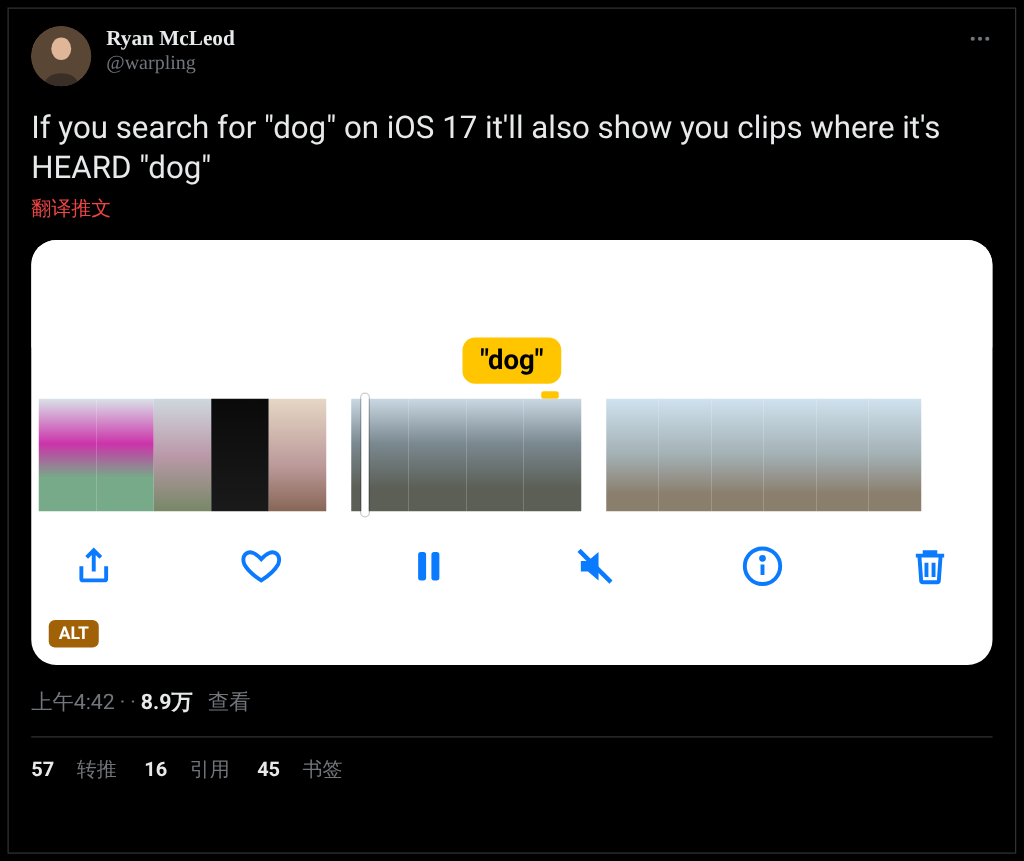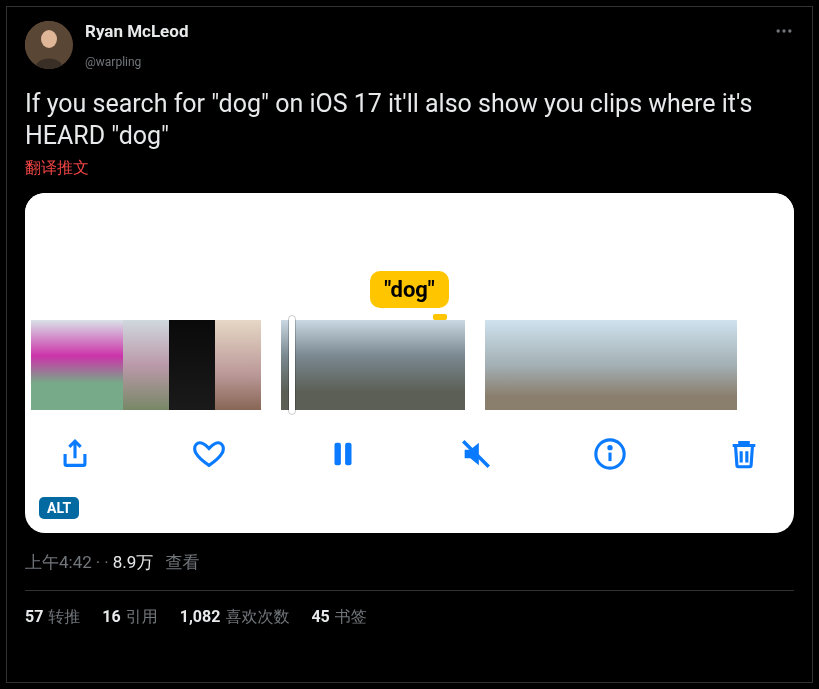--- a/index.html
+++ b/index.html
@@ -13,32 +13,32 @@
   }
   .tweet {
     background: #000;
     border: 1px solid #2f3336;
     border-radius: 0;
     padding: 14px 18px 10px 18px;
     color: #e7e9ea;
     position: relative;
     height: 677px;
   }
-  .header { display: flex; align-items: flex-start; gap: 12px; }
+  .header { display: flex; align-items: flex-start; gap: 12px; font-family: Liberation Serif, serif; }
   .avatar {
     width: 48px; height: 48px; border-radius: 50%;
     background: linear-gradient(135deg,#b08a6e 0%,#6a4c3a 40%,#2e2620 100%);
     flex-shrink: 0;
     display: flex; align-items: center; justify-content: center;
     overflow: hidden;
   }
   .avatar svg { width: 100%; height: 100%; }
   .user-info { display: flex; flex-direction: column; line-height: 1.2; }
   .display-name { font-weight: 700; font-size: 17px; color: #e7e9ea; }
-  .handle { font-size: 12px; color: #71767b; margin-top: 14px; }
+  .handle { font-size: 16px; color: #71767b; }
   .more {
     position: absolute; top: 14px; right: 18px;
     color: #71767b; font-size: 16px; letter-spacing: 2px; cursor: pointer;
   }
   .more svg { width: 20px; height: 20px; fill: #71767b; }
   .body-text {
     margin-top: 18px;
     font-size: 25px;
     line-height: 1.28;
     color: #e7e9ea;
@@ -104,36 +104,36 @@
   .media-toolbar {
     display:flex; justify-content:space-between; align-items:center;
     padding: 24px 30px 0 30px;
   }
   .tb-icon { width:40px; height:40px; display:flex; align-items:center; justify-content:center; cursor:pointer; }
   .tb-icon svg { width:34px; height:34px; stroke:#0a7aff; fill:none; stroke-width:2.2; }
   .tb-icon.pause svg rect{ fill:#0a7aff; stroke:none;}
   .tb-icon.info svg circle{ stroke:#0a7aff; }
   .alt-badge {
     position:absolute; left:14px; bottom:14px;
-    background:#0369a1; color:#fff; font-weight:700;
+    background:#a16207; color:#fff; font-weight:700;
     font-size:14px; padding:3px 8px; border-radius:5px;
   }
   .timestamp-row {
     margin-top: 18px;
     font-size: 17px;
     color:#71767b;
     display:flex; align-items:center; gap:4px;
   }
-  .timestamp-row .views-num { color:#e7e9ea; font-weight:400; }
+  .timestamp-row .views-num { color:#e7e9ea; font-weight:700; }
   .divider { border-top:1px solid #2f3336; margin-top:16px; }
   .stats-row {
     display:flex; gap:22px; padding-top:16px;
     font-size:16px; color:#71767b;
   }
-  .stats-row .stat { display:flex; gap:5px; align-items:baseline; cursor:pointer;}
+  .stats-row .stat { display:flex; gap:18px; align-items:baseline; cursor:pointer;}
   .stats-row .num { color:#e7e9ea; font-weight:700; }
 </style>
 </head>
 <body>
 
 <div class="tweet">
 
   <div class="header">
     <div class="avatar">
       <svg viewBox="0 0 48 48">
@@ -247,22 +247,18 @@
   <div class="stats-row">
     <div class="stat">
       <span class="num">57</span>
       <span>转推</span>
     </div>
     <div class="stat">
       <span class="num">16</span>
       <span>引用</span>
     </div>
     <div class="stat">
-      <span class="num">1,082</span>
-      <span>喜欢次数</span>
-    </div>
-    <div class="stat">
       <span class="num">45</span>
       <span>书签</span>
     </div>
   </div>
 
 </div>
 
 </body></html>

